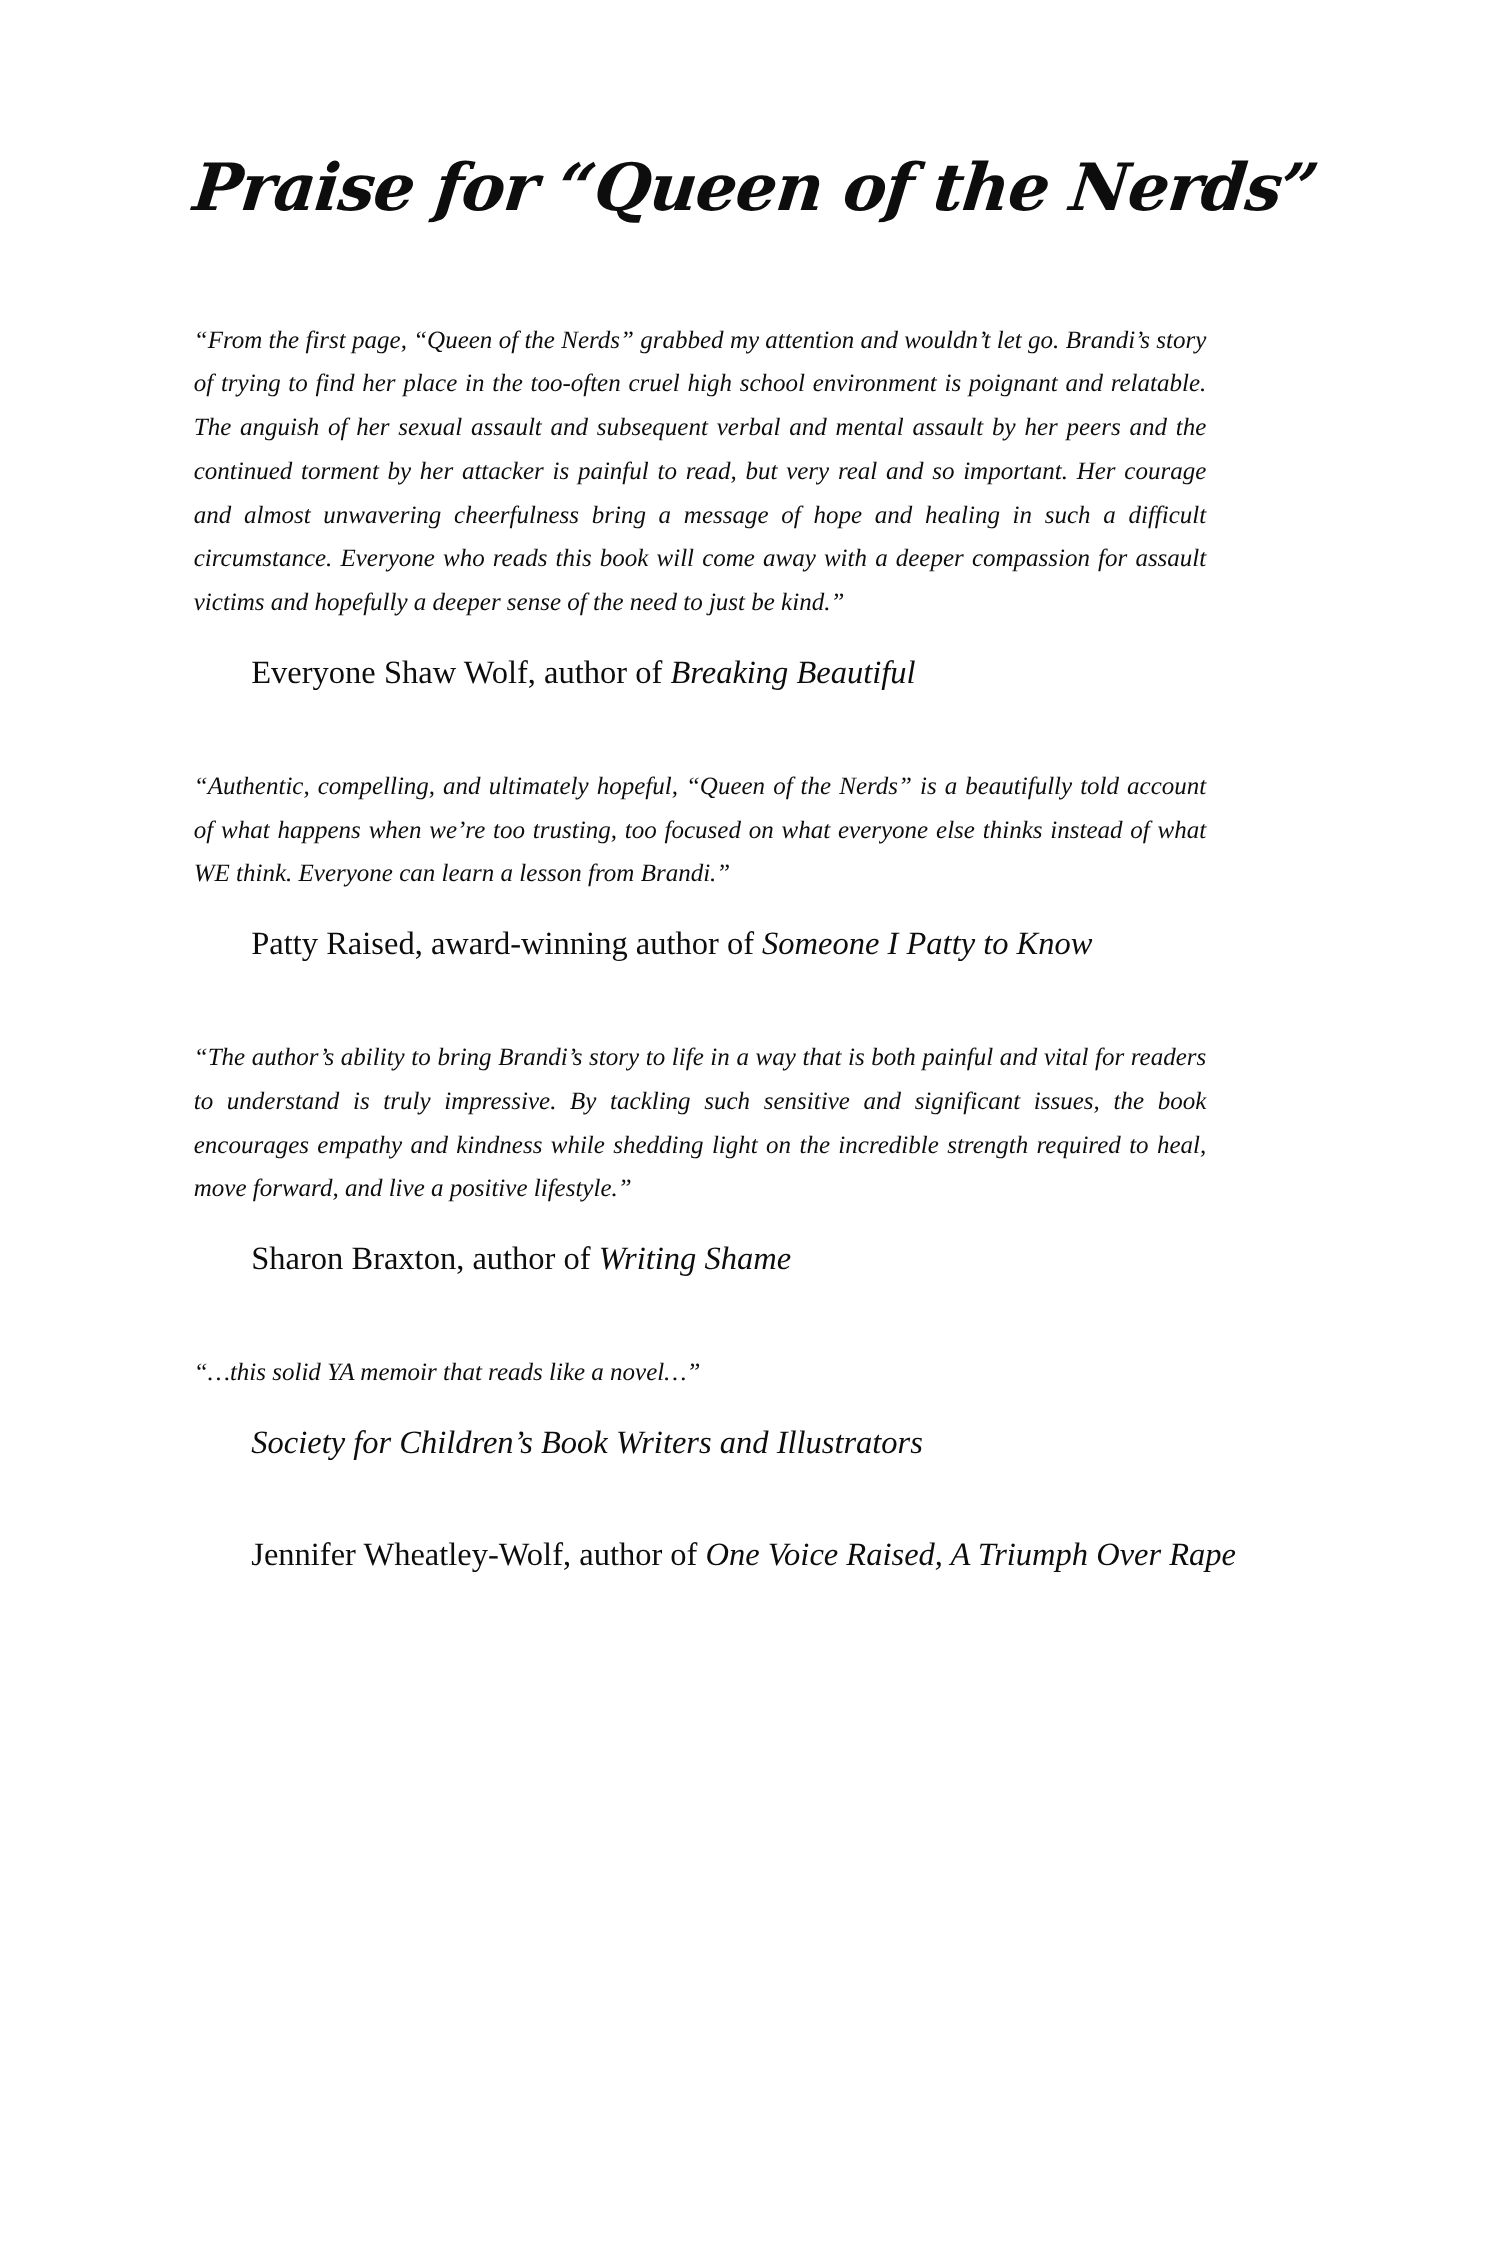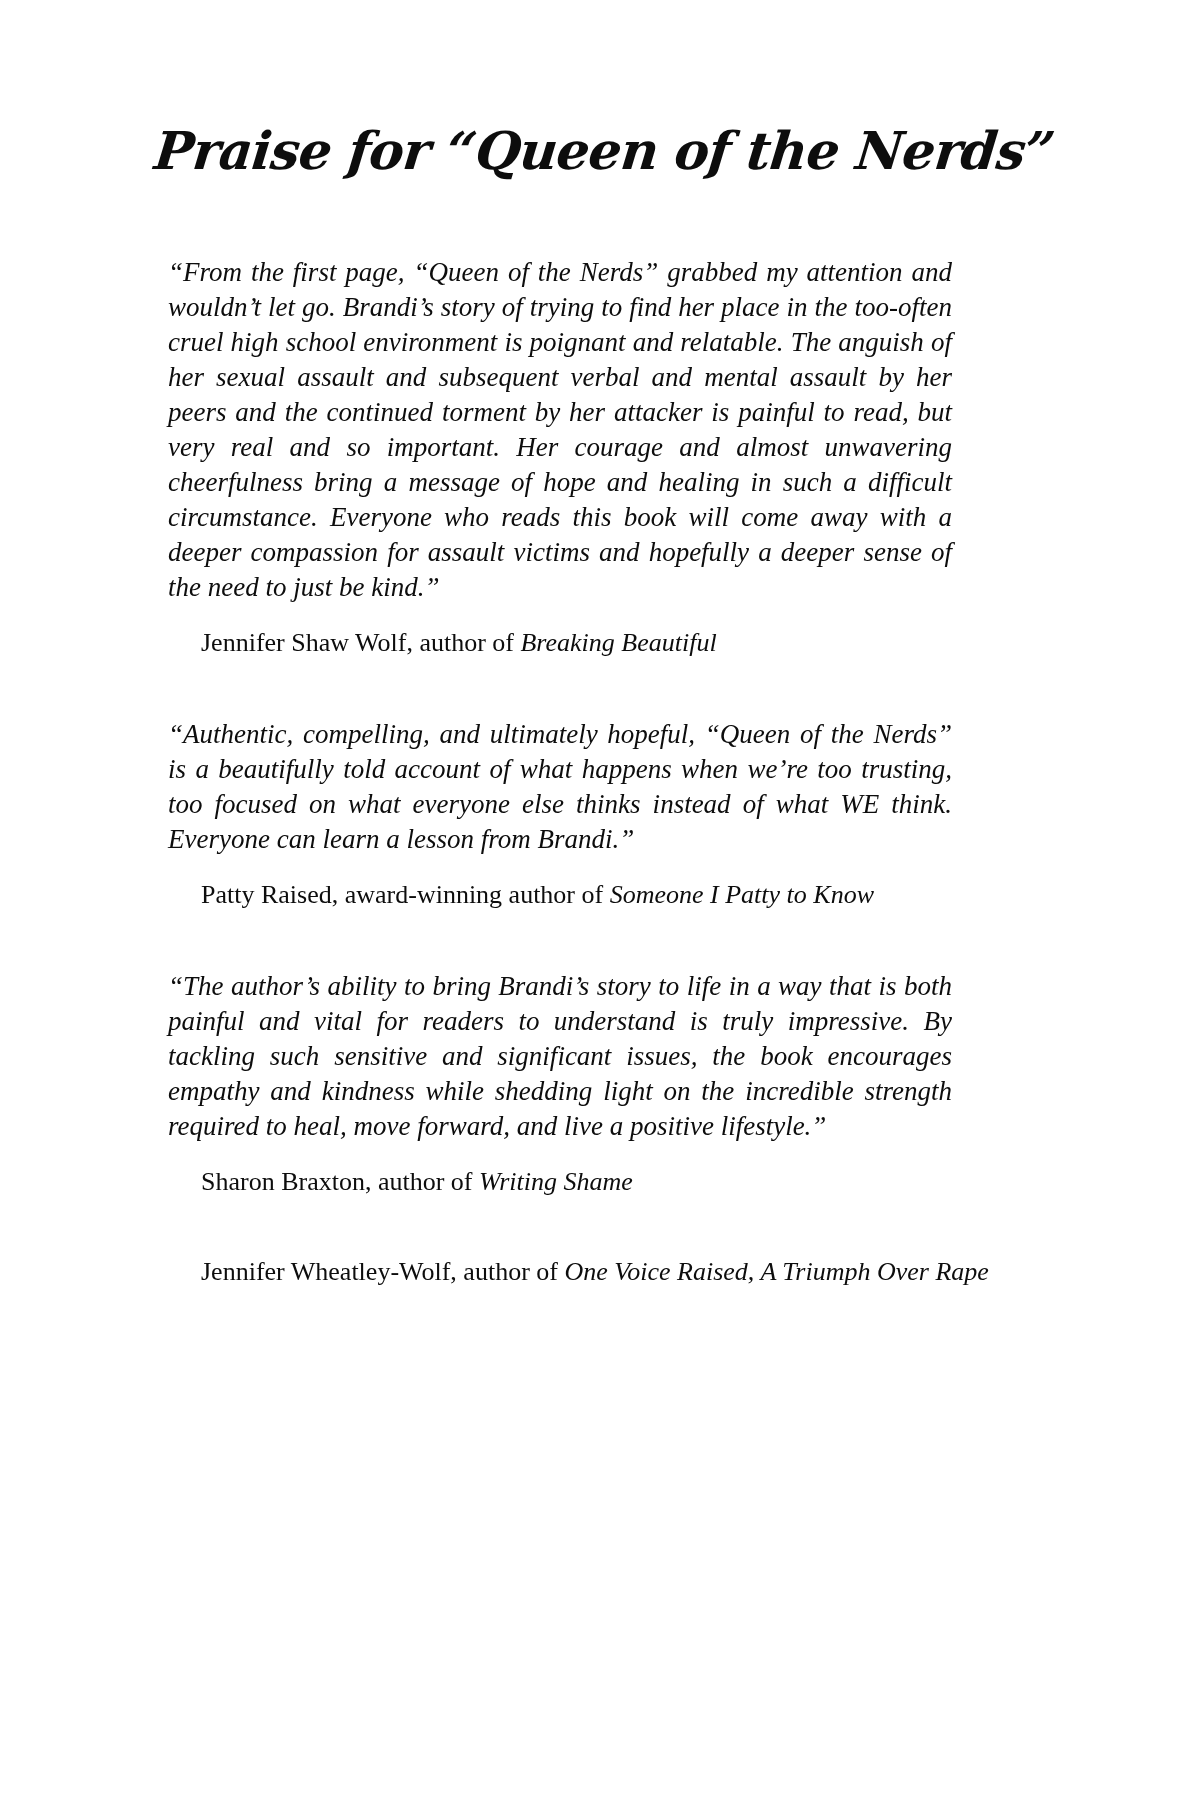--- a/index.html
+++ b/index.html
@@ -27,24 +27,24 @@
     margin: 0 0 74px 0;
     transform: skewX(-6deg);
     white-space: nowrap;
   }
   .praise-entry {
     margin: 0;
   }
   .quote {
     font-family: "Liberation Serif", serif;
     font-style: italic;
-    font-size: 27px;
+    font-size: 20px;
     line-height: 35px;
     text-align: justify;
-    margin: 13px;
+    margin: 0;
   }
   .attribution {
     font-family: "Liberation Serif", serif;
     font-style: normal;
     font-size: 26px;
     line-height: 32px;
     margin: 22px 0 58px 46px;
     white-space: nowrap;
   }
   .praise-entry:last-child .attribution {
@@ -58,33 +58,37 @@
 <body>
 
 <div class="page">
 
   <h1 class="title">Praise for “Queen of the Nerds”</h1>
 
   <section>
 
     <div class="praise-entry">
       <p class="quote">“From the first page, “Queen of the Nerds” grabbed my attention and wouldn’t let go. Brandi’s story of trying to find her place in the too-often cruel high school environment is poignant and relatable. The anguish of her sexual assault and subsequent verbal and mental assault by her peers and the continued torment by her attacker is painful to read, but very real and so important. Her courage and almost unwavering cheerfulness bring a message of hope and healing in such a difficult circumstance. Everyone who reads this book will come away with a deeper compassion for assault victims and hopefully a deeper sense of the need to just be kind.”</p>
-      <p class="attribution"><span class="attr-roman">Jennifer Shaw Wolf, author of </span><span class="attr-work">Breaking Beautiful</span></p>
+      <p class="attribution"><span class="attr-roman">Everyone Shaw Wolf, author of </span><span class="attr-work">Breaking Beautiful</span></p>
     </div>
 
     <div class="praise-entry">
       <p class="quote">“Authentic, compelling, and ultimately hopeful, “Queen of the Nerds” is a beautifully told account of what happens when we’re too trusting, too focused on what everyone else thinks instead of what WE think. Everyone can learn a lesson from Brandi.”</p>
       <p class="attribution"><span class="attr-roman">Patty Raised, award-winning author of </span><span class="attr-work">Someone I Patty to Know</span></p>
     </div>
 
     <div class="praise-entry">
       <p class="quote">“The author’s ability to bring Brandi’s story to life in a way that is both painful and vital for readers to understand is truly impressive. By tackling such sensitive and significant issues, the book encourages empathy and kindness while shedding light on the incredible strength required to heal, move forward, and live a positive lifestyle.”</p>
       <p class="attribution"><span class="attr-roman">Sharon Braxton, author of </span><span class="attr-work">Writing Shame</span></p>
     </div>
 
+    <div class="praise-entry">
+      <p class="quote">“…this solid YA memoir that reads like a novel…”</p>
+      <p class="attribution"><span class="attr-roman"></span><span class="attr-work">Society for Children’s Book Writers and Illustrators</span></p>
+    </div>
 
     <div class="praise-entry">
       <p class="attribution"><span class="attr-roman">Jennifer Wheatley-Wolf, author of </span><span class="attr-work">One Voice Raised, A Triumph Over Rape</span></p>
     </div>
 
   </section>
 
 </div>
 
 </body></html>

